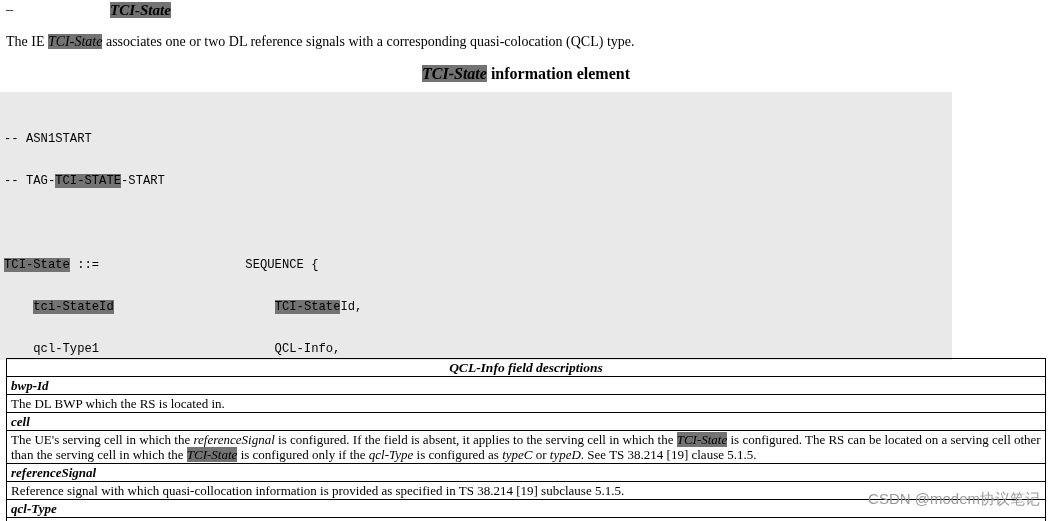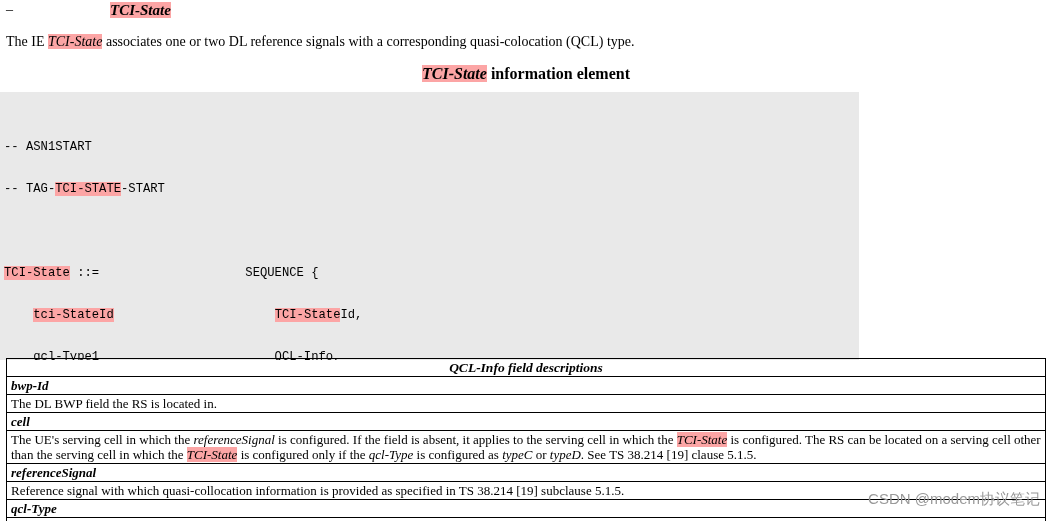--- a/index.html
+++ b/index.html
@@ -15,21 +15,21 @@
     color: #000000;
     position: relative;
     overflow: hidden;
   }
   .page {
     position: relative;
     width: 1052px;
     height: 521px;
   }
   .hl {
-    background: #fca5a5;
+    background: #737373;
   }
   .dash-line {
     position: absolute;
     left: 6px;
     top: 2px;
     font-size: 14px;
   }
   .heading-title {
     position: absolute;
     left: 110px;
@@ -56,28 +56,28 @@
     font-weight: bold;
     font-size: 16px;
   }
   .caption .ital {
     font-style: italic;
   }
   .asn-block {
     position: absolute;
     left: 0px;
     top: 92px;
-    width: 859px;
+    width: 952px;
     height: 268px;
     background: #e9e9e9;
     font-family: "Liberation Mono", monospace;
     font-size: 12.2px;
     line-height: 14px;
     white-space: pre;
-    padding: 20px 0 0 4px;
+    padding: 12px 0 0 4px;
     box-sizing: border-box;
     overflow: hidden;
   }
   .asn-line {
     height: 14px;
   }
   table.fd {
     position: absolute;
     left: 6px;
     top: 358px;
@@ -152,21 +152,21 @@
 
   <table class="fd">
     <tbody>
         <tr>
       <td class="fd-head">QCL-Info field descriptions</td>
     </tr>
     <tr>
       <td class="fld-name">bwp-Id</td>
     </tr>
     <tr>
-      <td>The DL BWP field the RS is located in.</td>
+      <td>The DL BWP which the RS is located in.</td>
     </tr>
     <tr>
       <td class="fld-name">cell</td>
     </tr>
     <tr>
       <td>The UE's serving cell in which the <span class="ital">referenceSignal</span> is configured. If the field is absent, it applies to the serving cell in which the <span class="hl ital">TCI-State</span> is configured. The RS can be located on a serving cell other than the serving cell in which the <span class="hl ital">TCI-State</span> is configured only if the <span class="ital">qcl-Type</span> is configured as <span class="ital">typeC</span> or <span class="ital">typeD</span>. See TS 38.214 [19] clause 5.1.5.</td>
     </tr>
     <tr>
       <td class="fld-name">referenceSignal</td>
     </tr>

